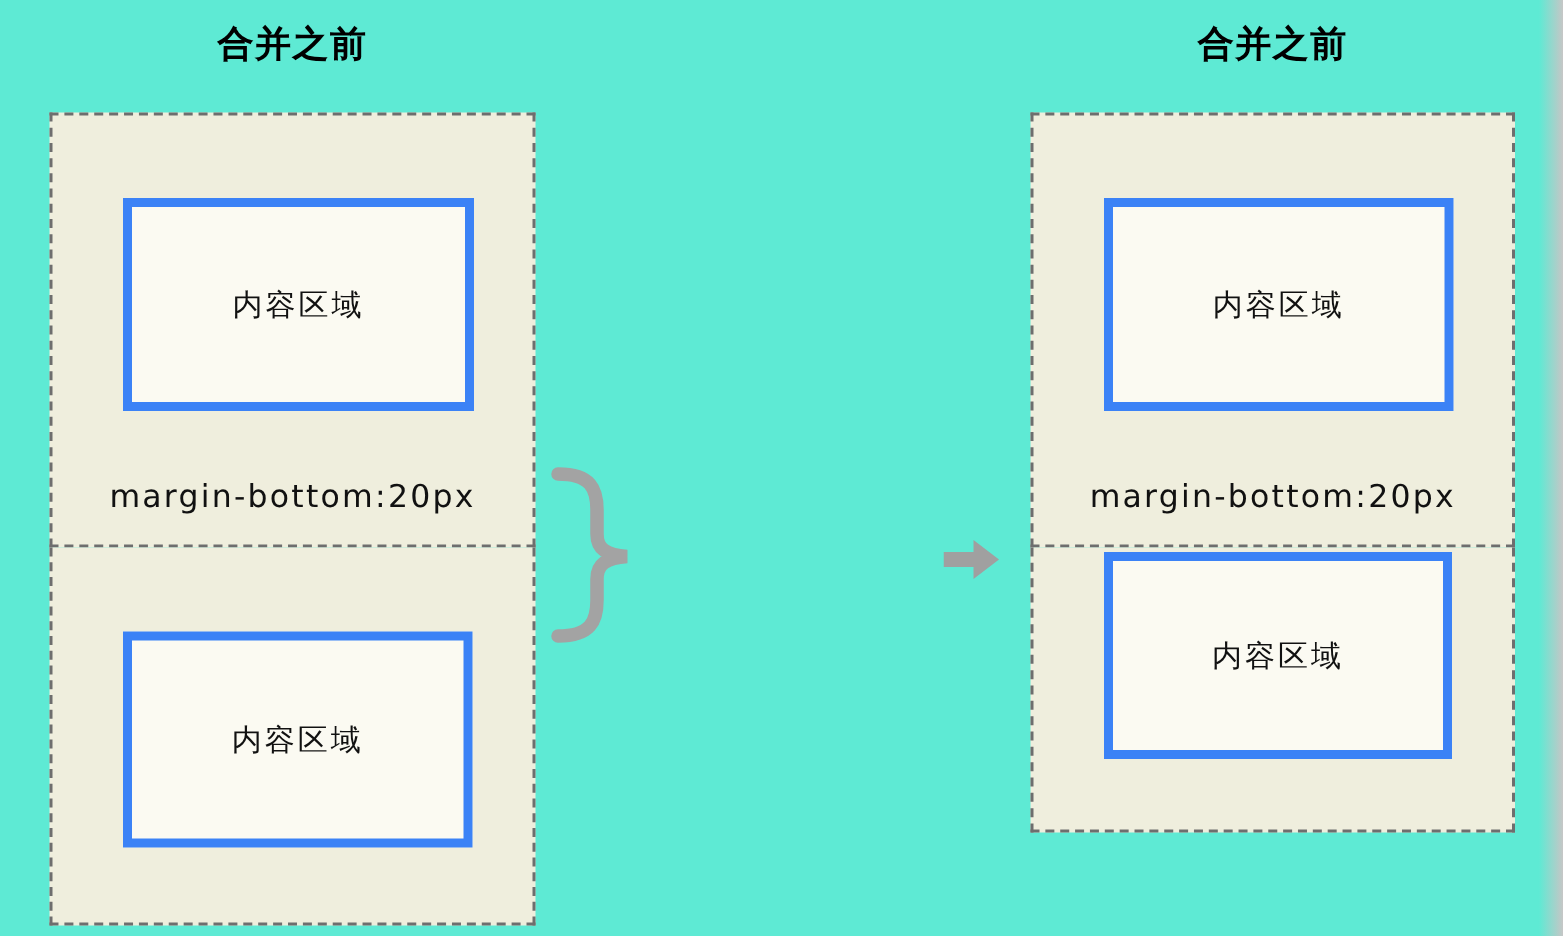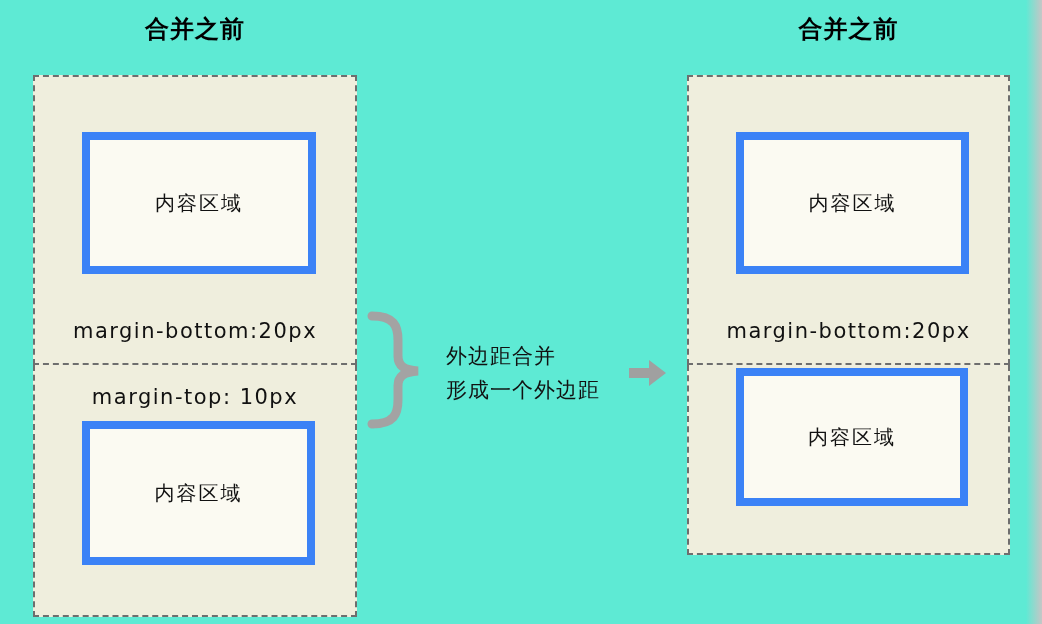--- a/index.html
+++ b/index.html
@@ -35,21 +35,21 @@
   }
   .box-before-top    { left: 33px;  top: 75px;  width: 324px; height: 290px; }
   .box-before-bottom { left: 33px;  top: 365px; width: 324px; height: 252px; border-top: none; }
   .box-after-top     { left: 687px; top: 75px;  width: 323px; height: 290px; }
   .box-after-bottom  { left: 687px; top: 365px; width: 323px; height: 190px; border-top: none; }
 
   .content-box {
     position: absolute;
     box-sizing: border-box;
     background: #fbfaf2;
-    border: 8px solid #3b82f6;
+    border: 6px solid #3b82f6;
     display: flex;
     align-items: center;
     justify-content: center;
     font-size: 20px;
     color: #111111;
     letter-spacing: 2px;
   }
   .cb-before-top  { left: 47px; top: 55px; width: 234px; height: 142px; }
   .cb-before-bot  { left: 47px; top: 56px; width: 233px; height: 144px; }
   .cb-after-top   { left: 47px; top: 55px; width: 233px; height: 142px; }
@@ -110,34 +110,29 @@
   <div class="title title-after">合并之前</div>
 
   <div class="dashed-box box-before-top">
     <div class="content-box cb-before-top">
       <span>内容区域</span>
     </div>
     <div class="margin-label mb-label">margin-bottom:20px</div>
   </div>
 
   <div class="dashed-box box-before-bottom">
-    <div class="margin-label mt-label">margin-top: 10px</div>
     <div class="content-box cb-before-bot">
       <span>内容区域</span>
     </div>
   </div>
 
   <svg class="brace" viewBox="0 0 64 120" aria-hidden="true">
     <path d="M6 6 C28 6 32 16 32 30 L32 46 C32 56 38 60 52 61 C38 62 32 66 32 76 L32 90 C32 104 28 114 6 114" fill="none" stroke="#a3a3a3" stroke-width="9" stroke-linecap="round"></path>
   </svg>
 
-  <div class="annotation">
-    <div>外边距合并</div>
-    <div>形成一个外边距</div>
-  </div>
 
   <svg class="arrow" viewBox="0 0 38 28" aria-hidden="true">
     <polygon points="0,9 20,9 20,1 37,14 20,27 20,19 0,19" fill="#a0a0a0"></polygon>
   </svg>
 
   <div class="dashed-box box-after-top">
     <div class="content-box cb-after-top">
       <span>内容区域</span>
     </div>
     <div class="margin-label mb-label">margin-bottom:20px</div>

